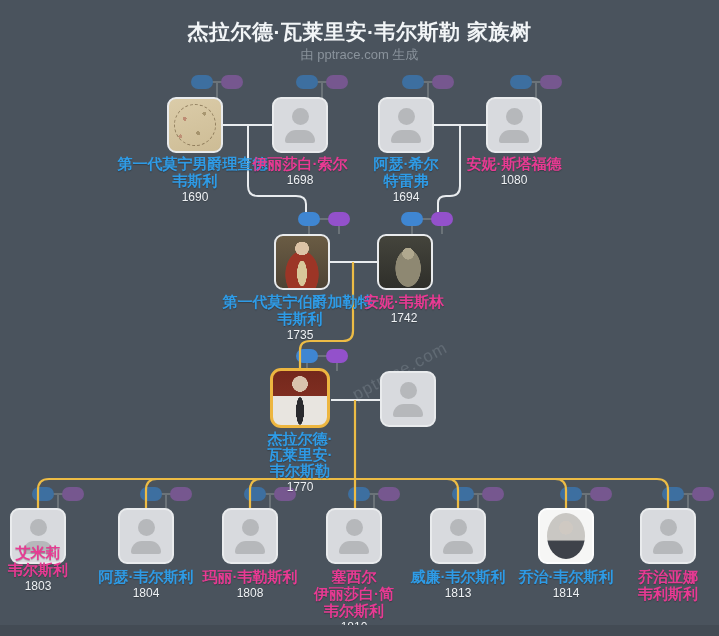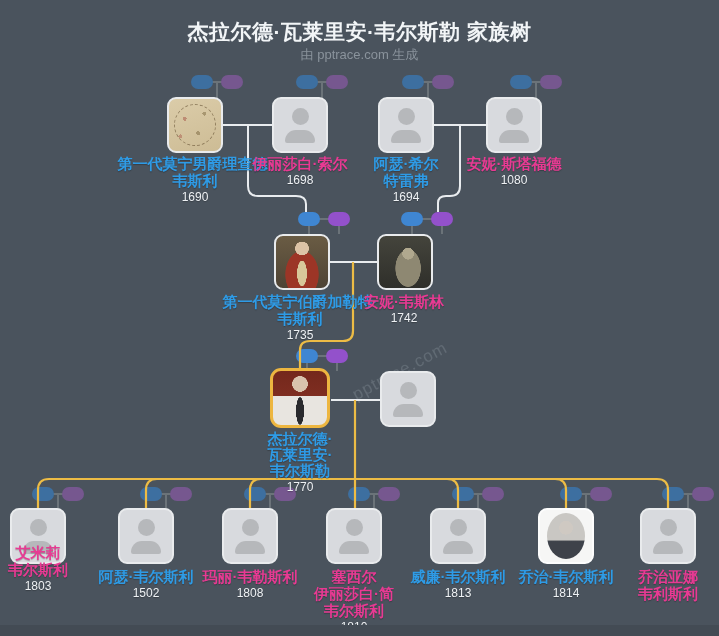--- a/index.html
+++ b/index.html
@@ -249,21 +249,21 @@
   <div class="year">1770</div>
 </div>
 
 <div class="ptext female" style="left:38px;top:544px">
   <div>艾米莉</div>
   <div>韦尔斯利</div>
   <div class="year">1803</div>
 </div>
 <div class="ptext male" style="left:146px;top:568px">
   <div>阿瑟·韦尔斯利</div>
-  <div class="year">1502</div>
+  <div class="year">1804</div>
 </div>
 <div class="ptext female" style="left:250px;top:568px">
   <div>玛丽·韦勒斯利</div>
   <div class="year">1808</div>
 </div>
 <div class="ptext female" style="left:354px;top:568px">
   <div>塞西尔</div>
   <div>伊丽莎白·简</div>
   <div>韦尔斯利</div>
   <div class="year">1810</div>

